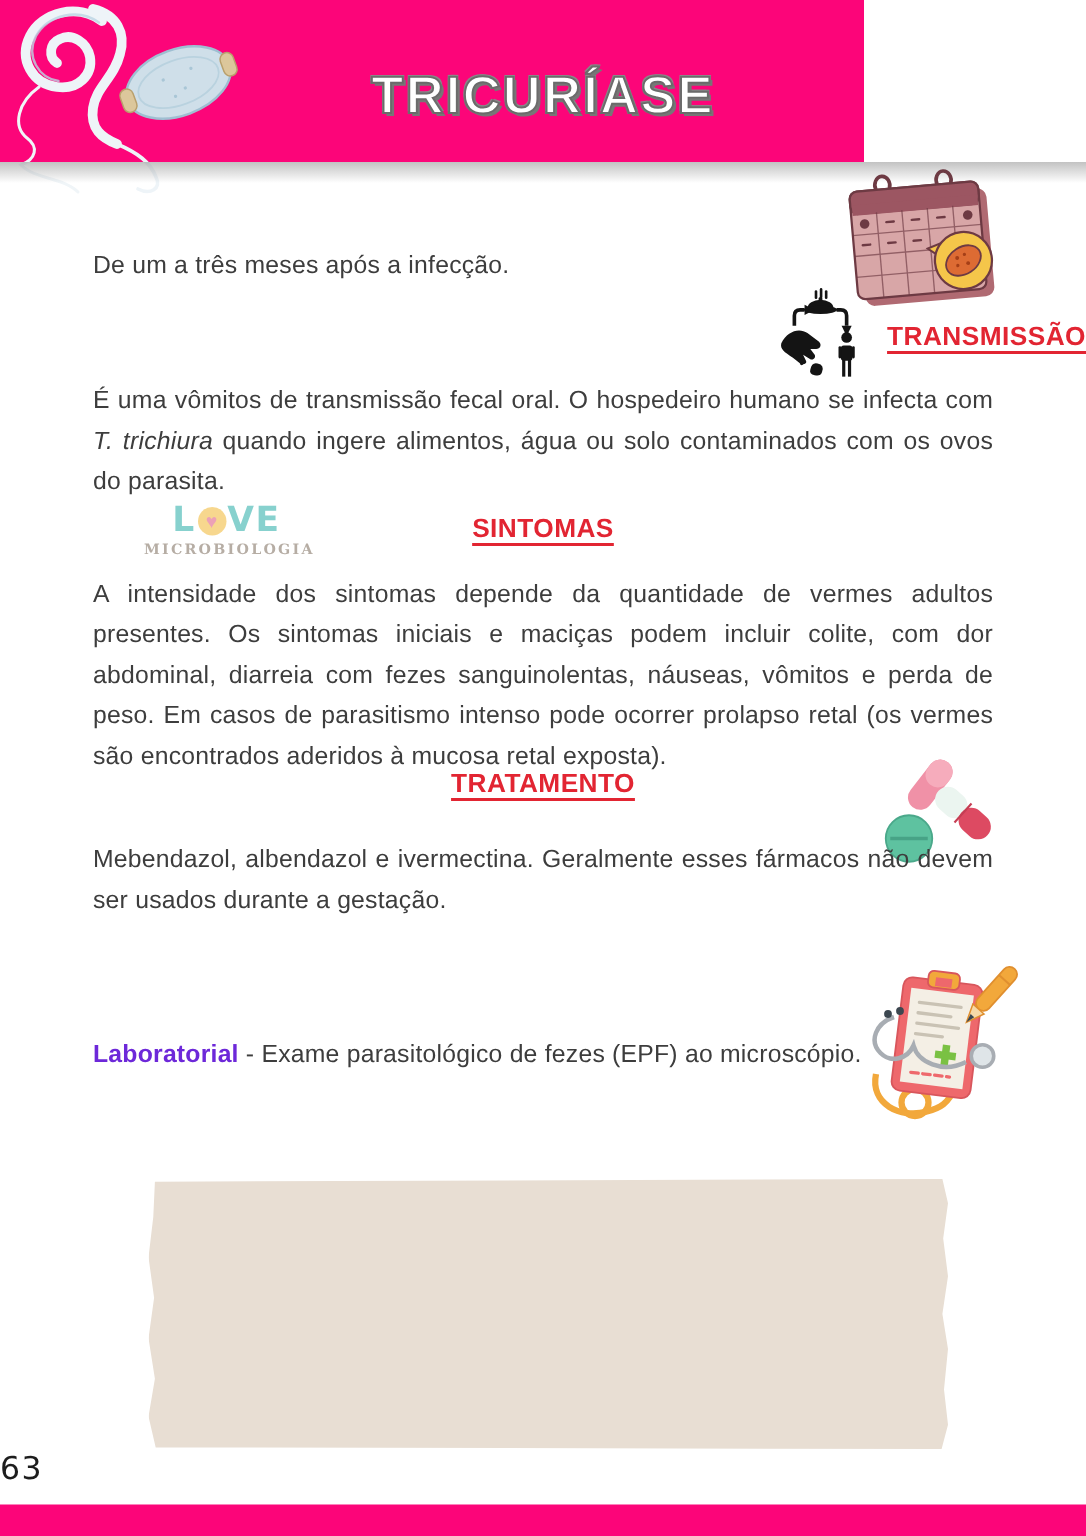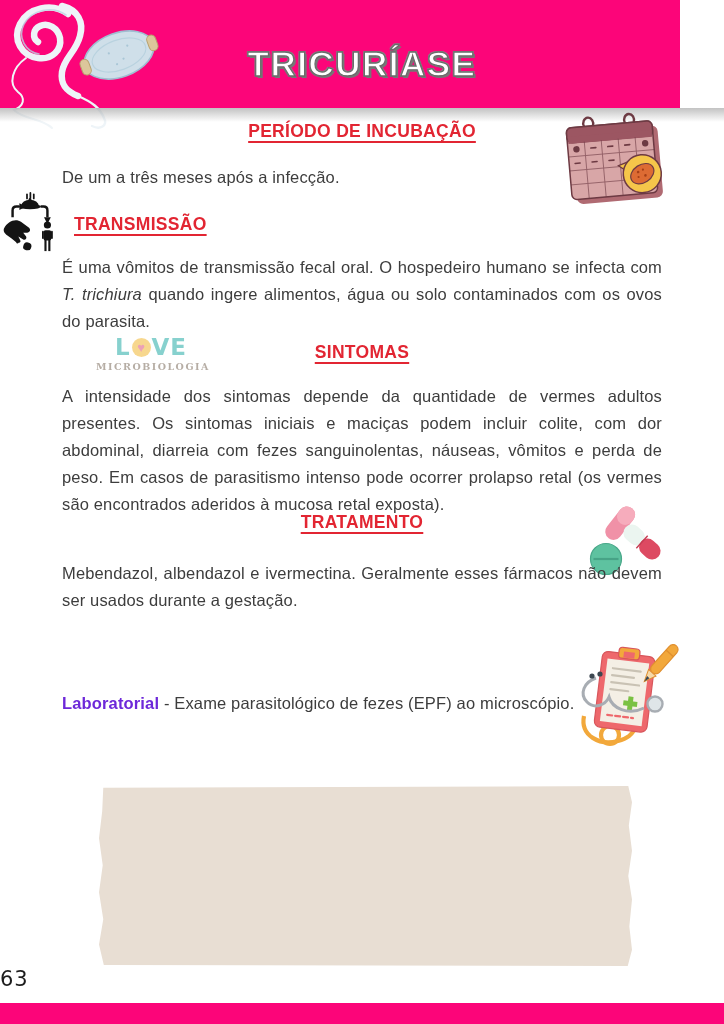--- a/index.html
+++ b/index.html
@@ -5,21 +5,21 @@
   * { margin:0; padding:0; box-sizing:border-box; }
   html,body { background:#ffffff; }
   .page {
     position:relative; width:724px; height:1024px; margin:0 auto;
     background:#ffffff; overflow:hidden;
     font-family:"Liberation Sans", sans-serif;
     color: var(--body-text, #3d3d3d);
   }
   
   .banner {
-    position:absolute; left:0; top:0; width:680px; height:108px;
+    position:absolute; left:0; top:0; width:576px; height:108px;
     background: var(--accent-pink, #fc0579);
   }
   .banner-shadow {
     position:absolute; left:0; top:108px; width:724px; height:14px;
     background: linear-gradient(to bottom, rgba(120,120,120,.45), rgba(255,255,255,0));
   }
   .title {
     position:absolute; left:0; top:44px; width:724px; text-align:center;
     font-size:35px; font-weight:700; letter-spacing:1.5px; color:#ffffff;
     -webkit-text-stroke: 1.3px #6b6b6b;
@@ -33,21 +33,21 @@
     letter-spacing:.3px; text-decoration:underline;
     text-decoration-thickness:2px; text-underline-offset:4px;
   }
   .h-incubation { top:121px; }
   .h-symptoms   { top:342px; }
   .h-treatment  { top:512px; }
   .h-diagnosis  { top:647px; }
   
   .transmission-row {
     position:absolute; left:0; top:192px; width:724px; height:64px;
-    display:flex; justify-content:flex-start; align-items:center; gap:14px;
+    display:flex; justify-content:flex-end; align-items:center; gap:14px;
   }
   .transmission-row .red-h-inline {
     color: var(--heading-red, #e22532); font-weight:700; font-size:17.5px;
     letter-spacing:.3px; text-decoration:underline;
     text-decoration-thickness:2px; text-underline-offset:4px;
   }
   
   .para {
     position:absolute; left:62px; width:600px;
     font-size:16.5px; line-height:27px; letter-spacing:.15px;
@@ -131,21 +131,20 @@
         <circle cx="106" cy="50" r="1.1" fill="#a9c6d6"></circle>
           <circle cx="118" cy="60" r="1.1" fill="#a9c6d6"></circle>
         <circle cx="126" cy="49" r="1.1" fill="#a9c6d6"></circle>
           <circle cx="110" cy="63" r="1.1" fill="#a9c6d6"></circle>
       </g>
     </svg>
     <h1 class="title">TRICURÍASE</h1>
   </header>
   <div class="banner-shadow"></div>
 
-  <div class="red-h h-incubation">PERÍODO DE INCUBAÇÃO</div>
 
   <svg class="icon-calendar" width="118" height="96" viewBox="0 0 118 96">
     <g transform="rotate(-5 59 48)">
       <rect x="18" y="17" width="86" height="72" rx="6" fill="#b06a72"></rect>
       <rect x="13" y="12" width="86" height="72" rx="5" fill="#d8a6a7" stroke="#6d3a43" stroke-width="1.5"></rect>
       <rect x="13" y="12" width="86" height="15" rx="5" fill="#9c5662" stroke="#6d3a43" stroke-width="1.5"></rect>
       <rect x="14" y="21" width="84" height="7" fill="#9c5662"></rect>
       <path d="M31,12 a5,6 0 1 1 9,0" fill="none" stroke="#6d3a43" stroke-width="2.4"></path>
       <path d="M72,12 a5,6 0 1 1 9,0" fill="none" stroke="#6d3a43" stroke-width="2.4"></path>
       <g stroke="#6d3a43" stroke-width="0.9" opacity=".65">

